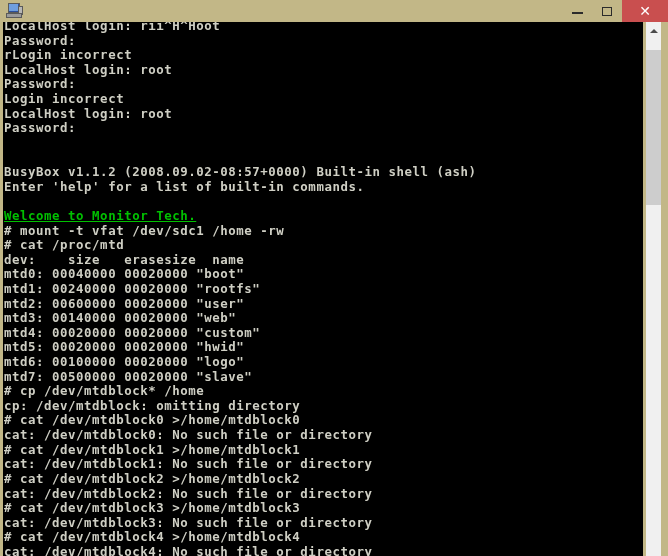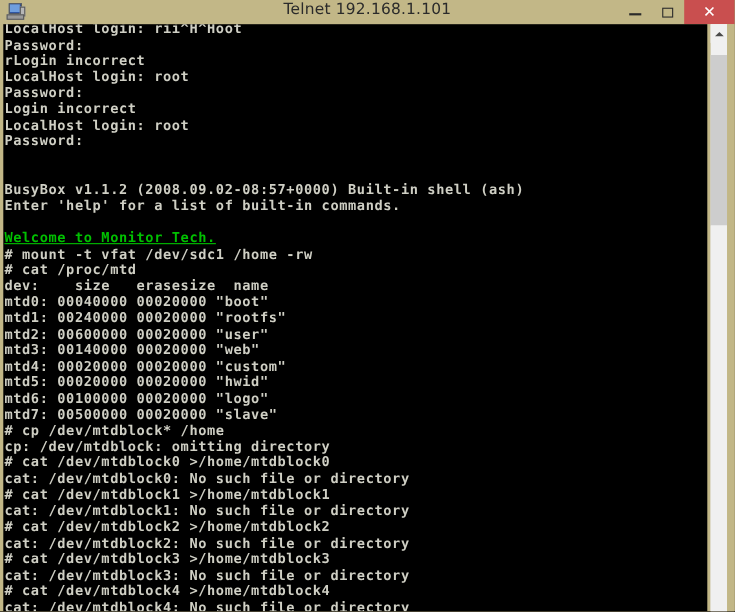--- a/index.html
+++ b/index.html
@@ -204,21 +204,20 @@
 
 <div id="app">
 
   <div id="titlebar">
     <div id="titlebar-icon">
       <div class="pc-body"></div>
       <div class="pc-screen"></div>
       <div class="pc-tower"></div>
       <div class="pc-base"></div>
     </div>
-    <div id="titlebar-title">Telnet 192.168.1.101</div>
     <div id="window-controls">
       <div class="winbtn" id="btn-min">
         <div class="glyph-min"></div>
       </div>
       <div class="winbtn" id="btn-max">
         <div class="glyph-max"></div>
       </div>
       <div class="winbtn" id="btn-close">
         <span class="glyph-close">✕</span>
       </div>

